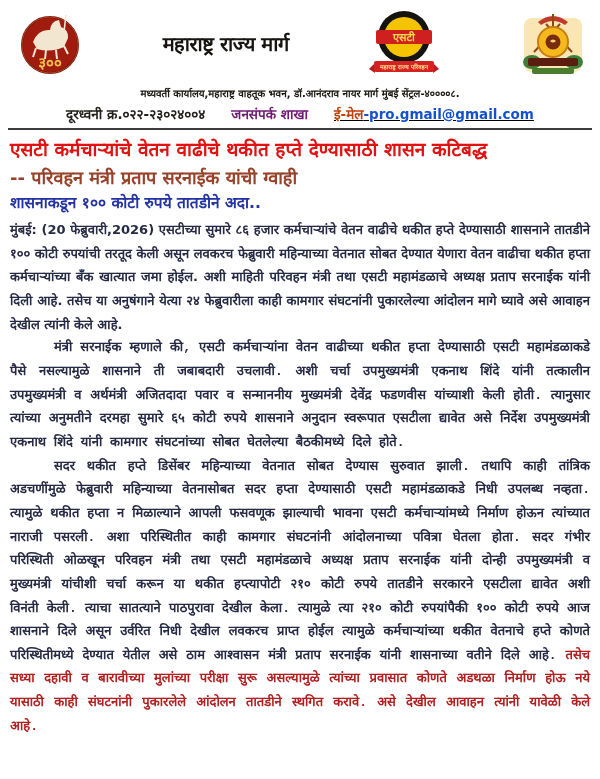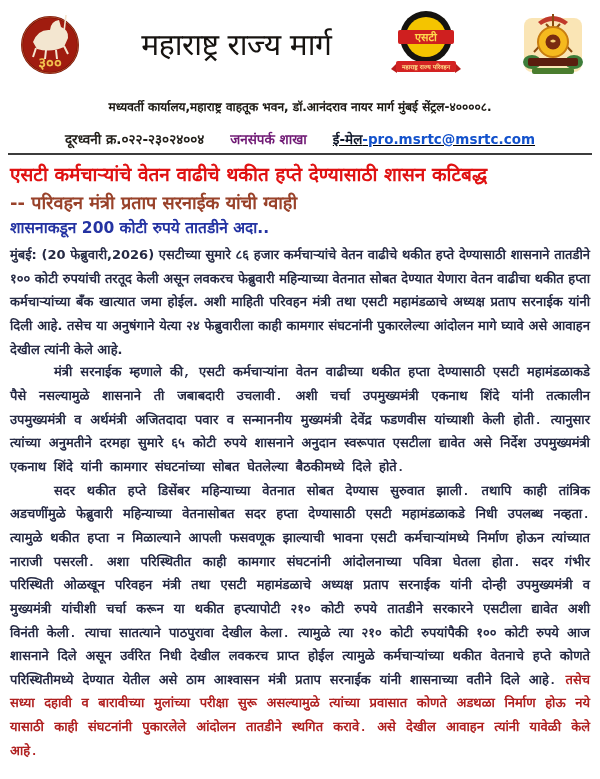--- a/index.html
+++ b/index.html
@@ -12,35 +12,35 @@
     padding: 6px 10px 0 10px;
     overflow: hidden;
     display: flex; flex-direction: column;
   }
   
   .logo-row {
     display: flex; align-items: center; justify-content: space-between;
     padding: 2px 4px 0 4px;
   }
   .org-title {
-    font-size: 30px; font-weight: 400; color: #161310;
+    font-size: 20px; font-weight: 700; color: #161310;
     white-space: nowrap; letter-spacing: -0.5px;
   }
   .addr {
-    text-align: center; font-size: 12px; font-weight: 700;
-    color: #1b1812; margin-top: 20px;
+    text-align: center; font-size: 10px; font-weight: 700;
+    color: #1b1812; margin-top: 8px;
   }
   .contact {
     display: flex; justify-content: center; gap: 26px;
-    font-size: 13.5px; font-weight: 700; margin-top: 15px; padding-bottom: 4px;
+    font-size: 13.5px; font-weight: 700; margin-top: 5px; padding-bottom: 4px;
   }
   .phone { color: #23201b; }
   .branch { color: #701a75; }
   .email { text-decoration: underline; cursor: pointer; }
-  .email-pre { color: #0f172a; }
+  .email-pre { color: #c2410c; }
   .email-addr { color: #1352cc; }
   .rule { border-top: 2px solid #3c3c3c; margin: 1px -2px 3px -2px; }
   
   .hl-main { font-size: 19px; font-weight: 700; color: #e01212; margin: 3px 0 3px 0; }
   .hl-sub  { font-size: 18px; font-weight: 700; color: #99422a; margin: 1px 0; }
   .hl-blue { font-size: 15.5px; font-weight: 700; color: #2433a2; margin: 2px 0 5px 0; }
   
   .bodytext p {
     font-size: 13px; font-weight: 700; color: #262a44;
     line-height: 1.82; text-align: justify;
@@ -93,30 +93,30 @@
         <rect x="8" y="50" width="50" height="8" rx="2" fill="#5a1d0e"></rect>
         <rect x="12" y="60" width="42" height="6" rx="2" fill="#4a7d2e"></rect>
       </svg>
     </div>
 
     <div class="addr">मध्यवर्ती कार्यालय,महाराष्ट्र वाहतूक भवन, डॉ.आनंदराव नायर मार्ग मुंबई सेंट्रल-४००००८.</div>
 
     <div class="contact">
       <span class="phone">दूरध्वनी क्र.०२२-२३०२४००४</span>
       <span class="branch">जनसंपर्क शाखा</span>
-      <span class="email"><span class="email-pre">ई-मेल</span><span class="email-addr">-pro.msrtc@msrtc.com</span></span>
+      <span class="email"><span class="email-pre">ई-मेल</span><span class="email-addr">-pro.gmail@gmail.com</span></span>
     </div>
   </header>
 
   <div class="rule"></div>
 
   <main>
     <div class="hl-main">एसटी कर्मचाऱ्यांचे वेतन वाढीचे थकीत हप्ते देण्यासाठी शासन कटिबद्ध</div>
     <div class="hl-sub">-- परिवहन मंत्री प्रताप सरनाईक यांची ग्वाही</div>
-    <div class="hl-blue">शासनाकडून 200 कोटी रुपये तातडीने अदा..</div>
+    <div class="hl-blue">शासनाकडून १०० कोटी रुपये तातडीने अदा..</div>
 
     <div class="bodytext">
       <p>मुंबई: (20 फेब्रुवारी,2026) एसटीच्या सुमारे ८६ हजार कर्मचाऱ्यांचे वेतन वाढीचे थकीत हप्ते देण्यासाठी शासनाने तातडीने १०० कोटी रुपयांची तरतूद केली असून लवकरच फेब्रुवारी महिन्याच्या वेतनात सोबत देण्यात येणारा वेतन वाढीचा थकीत हप्ता कर्मचाऱ्यांच्या बॅंक खात्यात जमा होईल. अशी माहिती परिवहन मंत्री तथा एसटी महामंडळाचे अध्यक्ष प्रताप सरनाईक यांनी दिली आहे. तसेच या अनुषंगाने येत्या २४ फेब्रुवारीला काही कामगार संघटनांनी पुकारलेल्या आंदोलन मागे घ्यावे असे आवाहन देखील त्यांनी केले आहे.</p>
       <p class="ind">मंत्री सरनाईक म्हणाले की, एसटी कर्मचाऱ्यांना वेतन वाढीच्या थकीत हप्ता देण्यासाठी एसटी महामंडळाकडे पैसे नसल्यामुळे शासनाने ती जबाबदारी उचलावी. अशी चर्चा उपमुख्यमंत्री एकनाथ शिंदे यांनी तत्कालीन उपमुख्यमंत्री व अर्थमंत्री अजितदादा पवार व सन्माननीय मुख्यमंत्री देवेंद्र फडणवीस यांच्याशी केली होती. त्यानुसार त्यांच्या अनुमतीने दरमहा सुमारे ६५ कोटी रुपये शासनाने अनुदान स्वरूपात एसटीला द्यावेत असे निर्देश उपमुख्यमंत्री एकनाथ शिंदे यांनी कामगार संघटनांच्या सोबत घेतलेल्या बैठकीमध्ये दिले होते.</p>
       <p class="ind"><span>सदर थकीत हप्ते डिसेंबर महिन्याच्या वेतनात सोबत देण्यास सुरुवात झाली. तथापि काही तांत्रिक अडचणींमुळे फेब्रुवारी महिन्याच्या वेतनासोबत सदर हप्ता देण्यासाठी एसटी महामंडळाकडे निधी उपलब्ध नव्हता. त्यामुळे थकीत हप्ता न मिळाल्याने आपली फसवणूक झाल्याची भावना एसटी कर्मचाऱ्यांमध्ये निर्माण होऊन त्यांच्यात नाराजी पसरली. अशा परिस्थितीत काही कामगार संघटनांनी आंदोलनाच्या पवित्रा घेतला होता. सदर गंभीर परिस्थिती ओळखून परिवहन मंत्री तथा एसटी महामंडळाचे अध्यक्ष प्रताप सरनाईक यांनी दोन्ही उपमुख्यमंत्री व मुख्यमंत्री यांचीशी चर्चा करून या थकीत हप्त्यापोटी २१० कोटी रुपये तातडीने सरकारने एसटीला द्यावेत अशी विनंती केली. त्याचा सातत्याने पाठपुरावा देखील केला. त्यामुळे त्या २१० कोटी रुपयांपैकी १०० कोटी रुपये आज शासनाने दिले असून उर्वरित निधी देखील लवकरच प्राप्त होईल त्यामुळे कर्मचाऱ्यांच्या थकीत वेतनाचे हप्ते कोणते परिस्थितीमध्ये देण्यात येतील असे ठाम आश्वासन मंत्री प्रताप सरनाईक यांनी शासनाच्या वतीने दिले आहे. </span><span class="red-inline">तसेच सध्या दहावी व बारावीच्या मुलांच्या परीक्षा सुरू असल्यामुळे त्यांच्या प्रवासात कोणते अडथळा निर्माण होऊ नये यासाठी काही संघटनांनी पुकारलेले आंदोलन तातडीने स्थगित करावे. असे देखील आवाहन त्यांनी यावेळी केले आहे.</span></p>
     </div>
   </main>
 
 </div>
 

